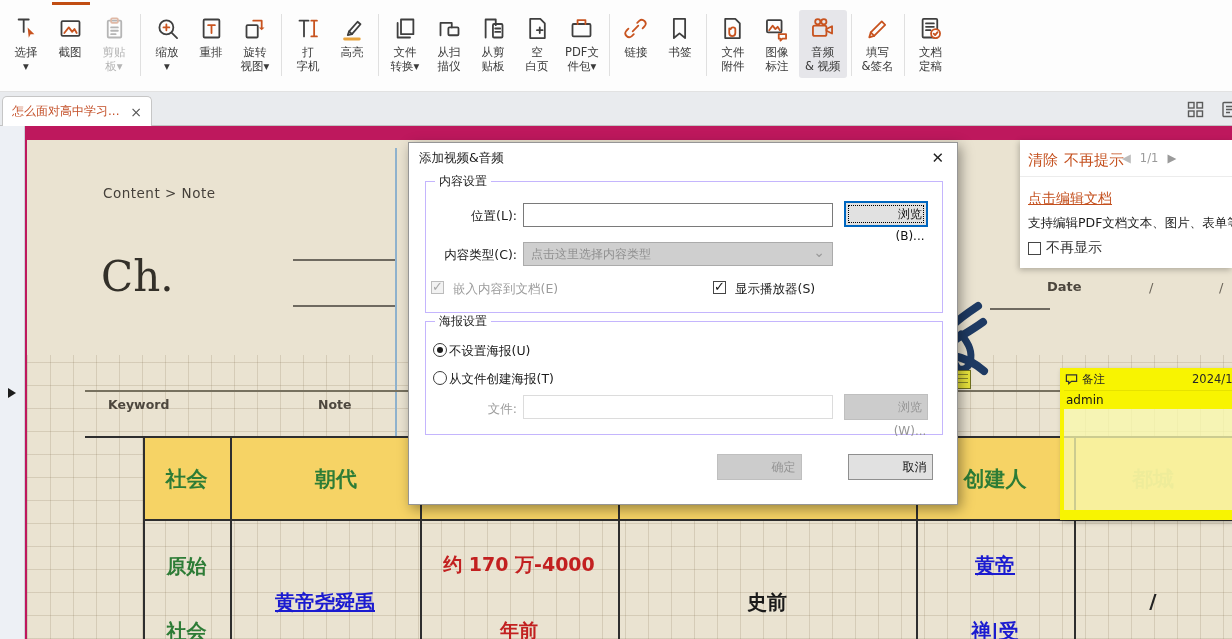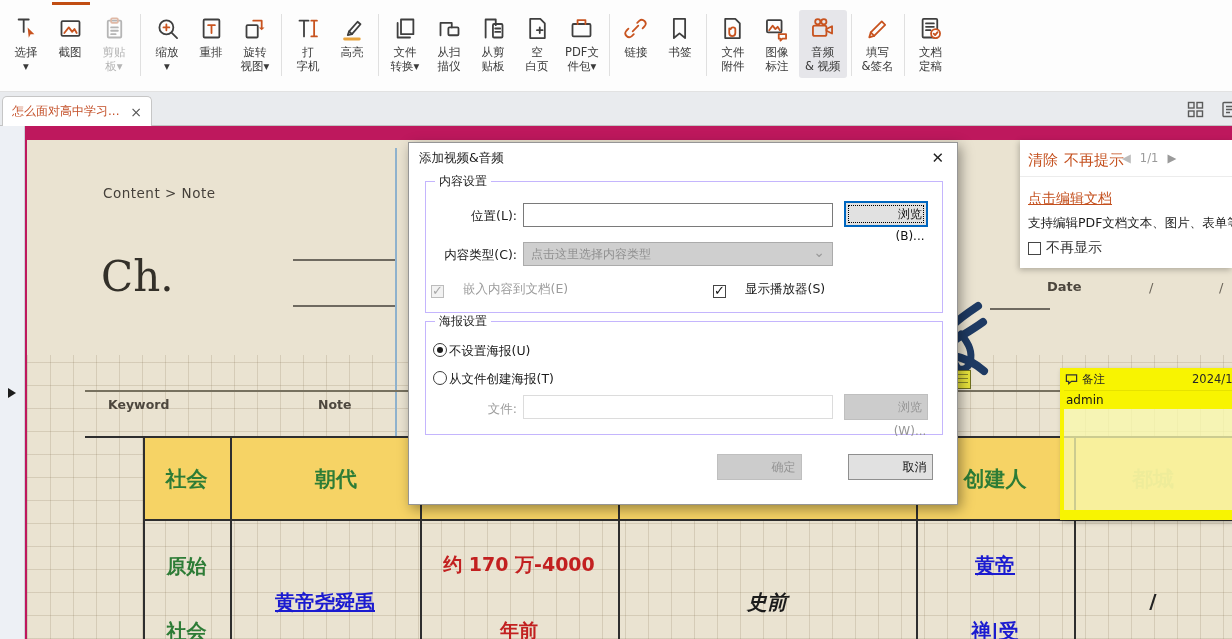--- a/index.html
+++ b/index.html
@@ -89,21 +89,21 @@
   .txt-input { position:absolute; height:24px; border:1px solid #7a7a7a; background:#fff; font-size:12px; padding:0 5px; }
   .txt-input.dis { border-color:#dcdcdc; }
   .combo { position:absolute; height:24px; background:#cfcfcf; border:1px solid #ababab;
     color:#8f8f8f; font-size:12px; line-height:22px; padding:0 22px 0 7px; }
   .combo .chev { position:absolute; right:7px; top:-2px; color:#9a9a9a; font-size:14px; }
   .chev::before { content:"⌄"; }
   .btn { position:absolute; height:26px; background:#e1e1e1; border:1px solid #8f8f8f;
     font-size:12px; text-align:center; line-height:24px; color:#111;padding-left:48px; }
   .btn.focused { border:2px solid #0067c0; outline:1px dotted #000; outline-offset:-5px; line-height:22px; }
   .btn.dis { background:#cccccc; border-color:#bfbfbf; color:#959595; }
-  .check-row { position:absolute; display:flex; align-items:flex-end; gap:19px; }
+  .check-row { position:absolute; display:flex; align-items:flex-start; gap:9px; }
   .check-row .lbl.dis { color:#9c9c9c; }
   .radio-row { position:absolute; display:flex; align-items:flex-start; gap:2px; }
 </style>
 </head>
 <body>
 
 <div class="toolbar">
   <div class="tab-indicator"></div>
   <div class="tb-groups">
       <div class="tb-btn">
@@ -384,21 +384,21 @@
     <div class="cellt green" style="left:116px; top:325px; width:87px;  font-size:21px;">社会</div>
     <div class="cellt green" style="left:214px; top:325px; width:190px; font-size:21px;">朝代</div>
     <div class="cellt green" style="left:889px; top:325px; width:158px; font-size:21px;">创建人</div>
     <div class="cellt" style="left:1047px; top:325px; width:158px; font-size:21px; color:rgba(45,124,54,.22);">都城</div>
 
     <div class="cellt green" style="left:116px; top:413px; width:87px; font-size:20px;">原始</div>
     <div class="cellt green" style="left:116px; top:478px; width:87px; font-size:20px;">社会</div>
     <div class="cellt blue" style="left:203px; top:449px; width:190px; font-size:20px;">黄帝尧舜禹</div>
     <div class="cellt red" style="left:393px; top:412px; width:198px; font-size:19px;">约 170 万-4000</div>
     <div class="cellt red" style="left:393px; top:478px; width:198px; font-size:19px;">年前</div>
-    <div class="cellt" style="left:591px; top:449px; width:298px; font-size:20px; color:#1b1b1b;font-style:italic;">史前</div>
+    <div class="cellt" style="left:591px; top:449px; width:298px; font-size:20px; color:#1b1b1b;">史前</div>
     <div class="cellt blue" style="left:889px; top:412px; width:158px; font-size:20px;">黄帝</div>
     <div class="cellt" style="left:1047px; top:449px; width:158px; font-size:20px; color:#222;">/</div>
     <div class="cellt blue" style="left:889px; top:478px; width:158px; font-size:20px;">禅|受</div>
 
     <div class="sticky">
       <div class="sticky-head">
         <span style="margin-right:4px; display:inline-flex;">
             <svg viewBox="0 0 14 14" width="13" height="13" fill="none" stroke="#333" stroke-width="1.3">
               <path d="M1.5 2h11v7H7L4 11.5V9H1.5z"></path>
             </svg>

